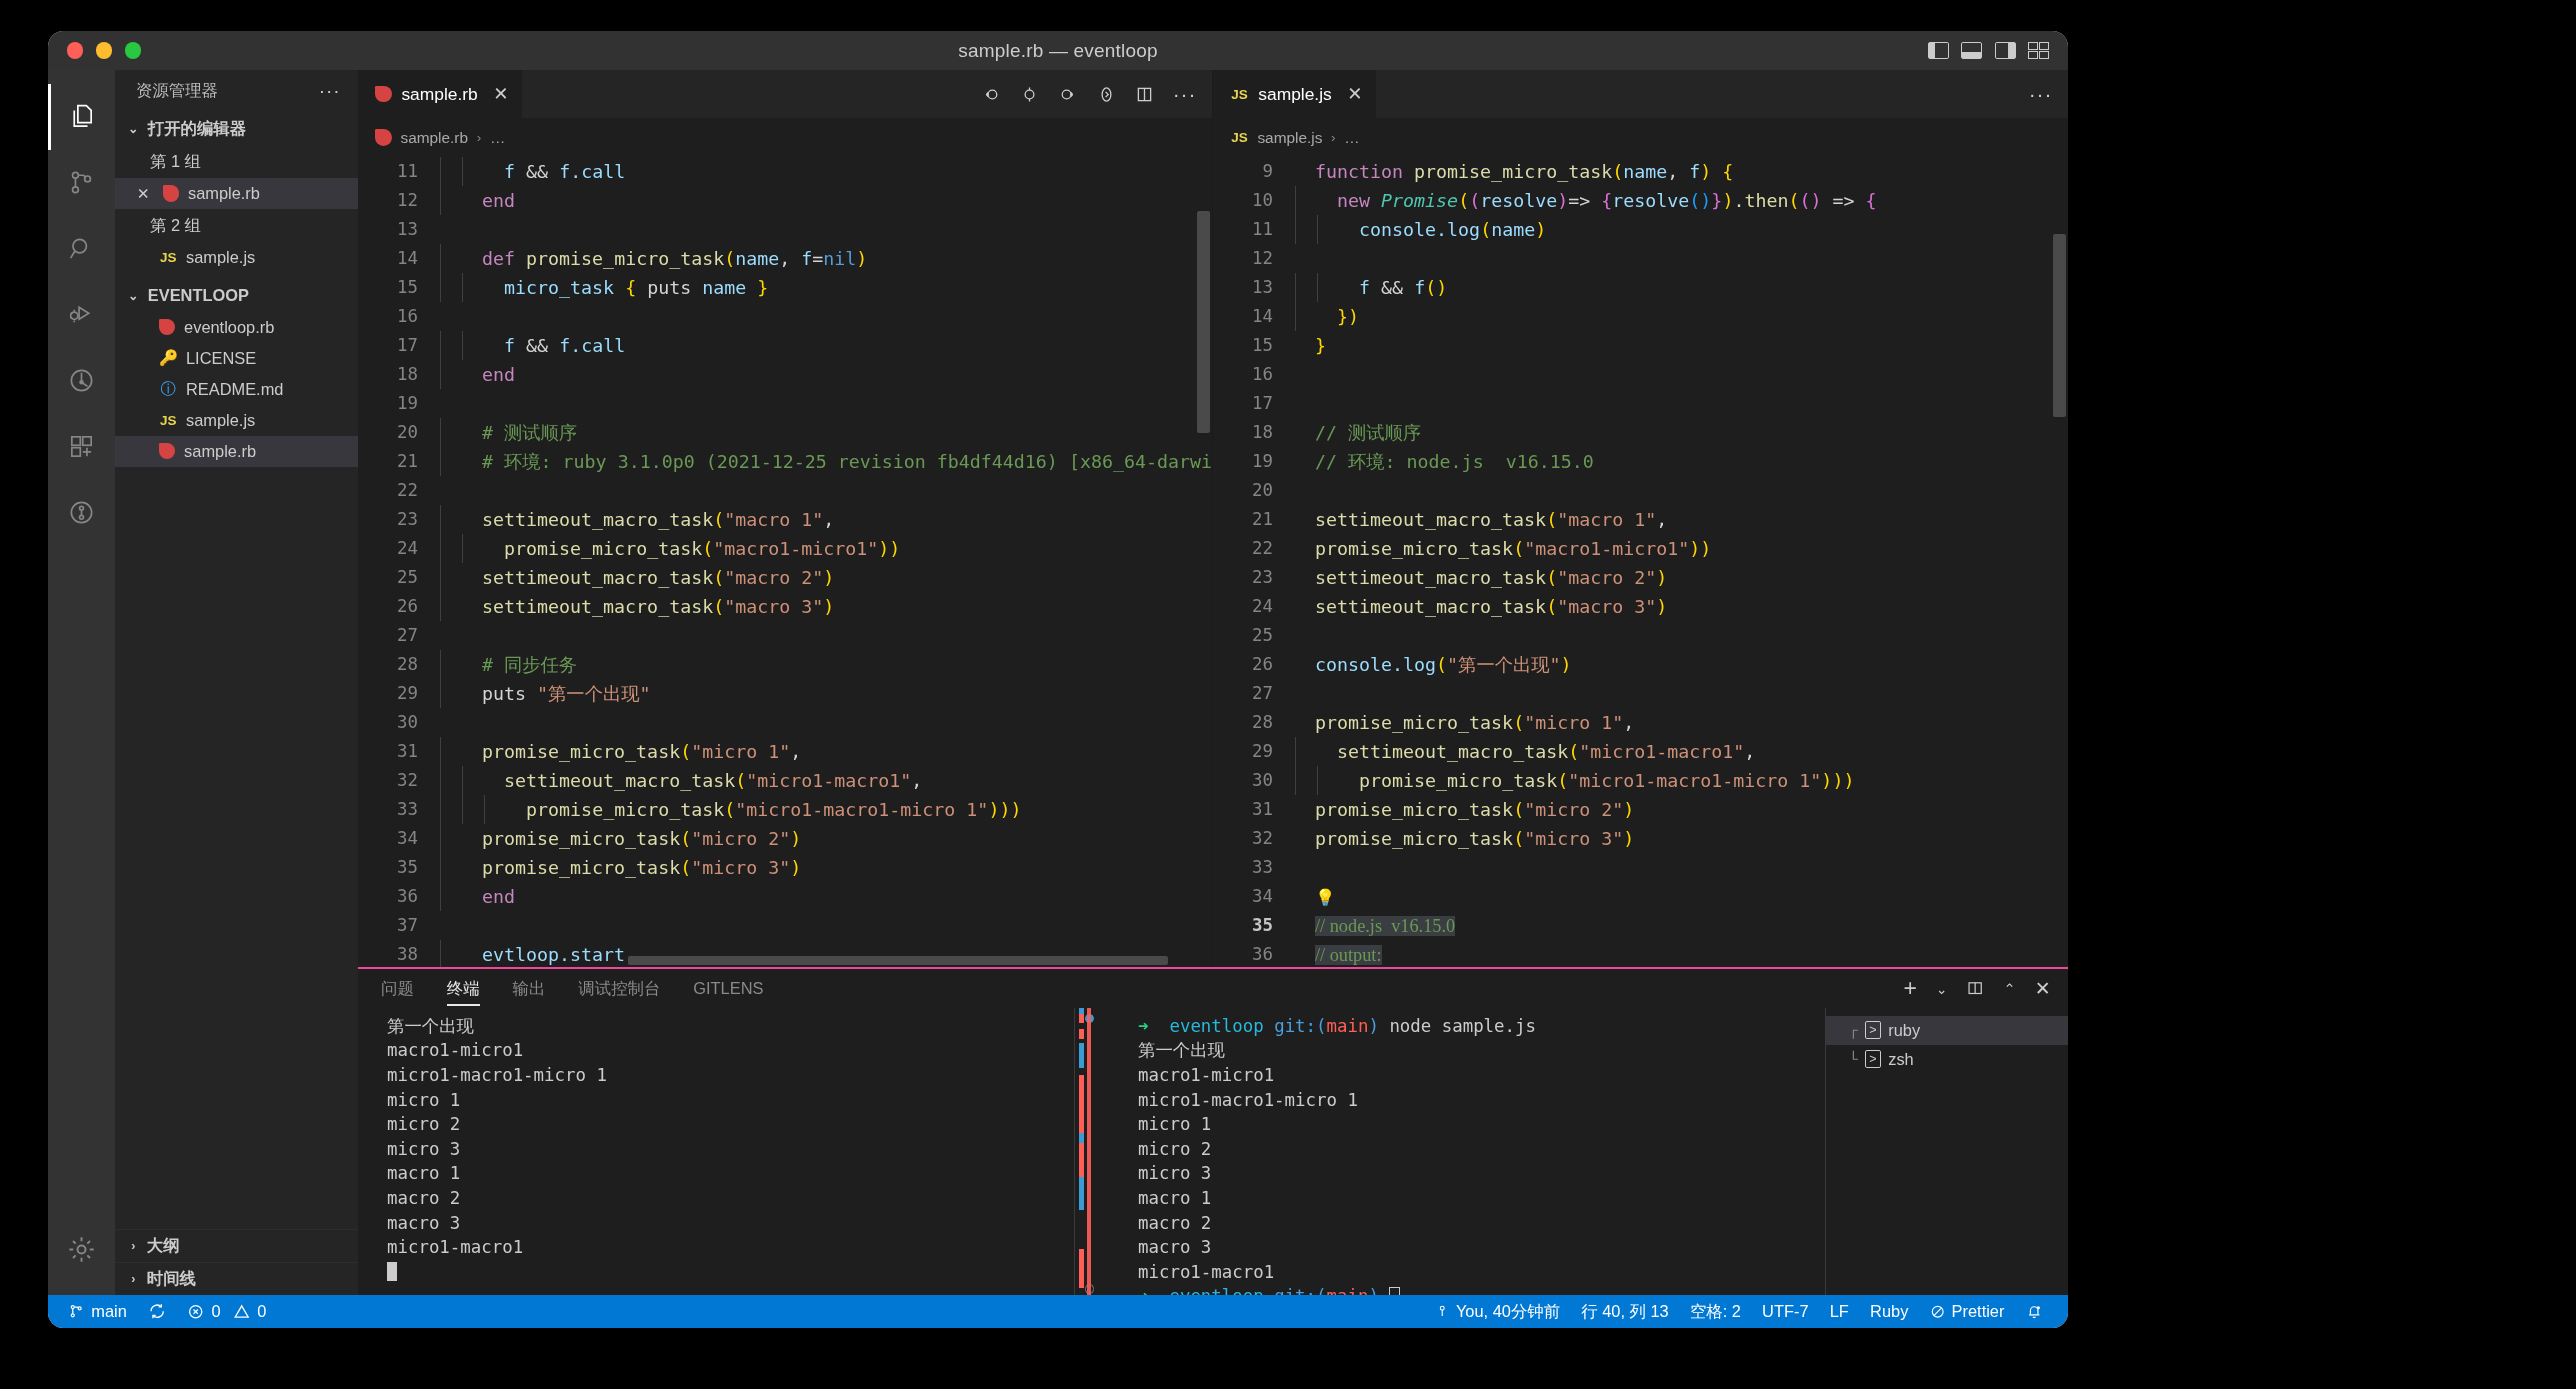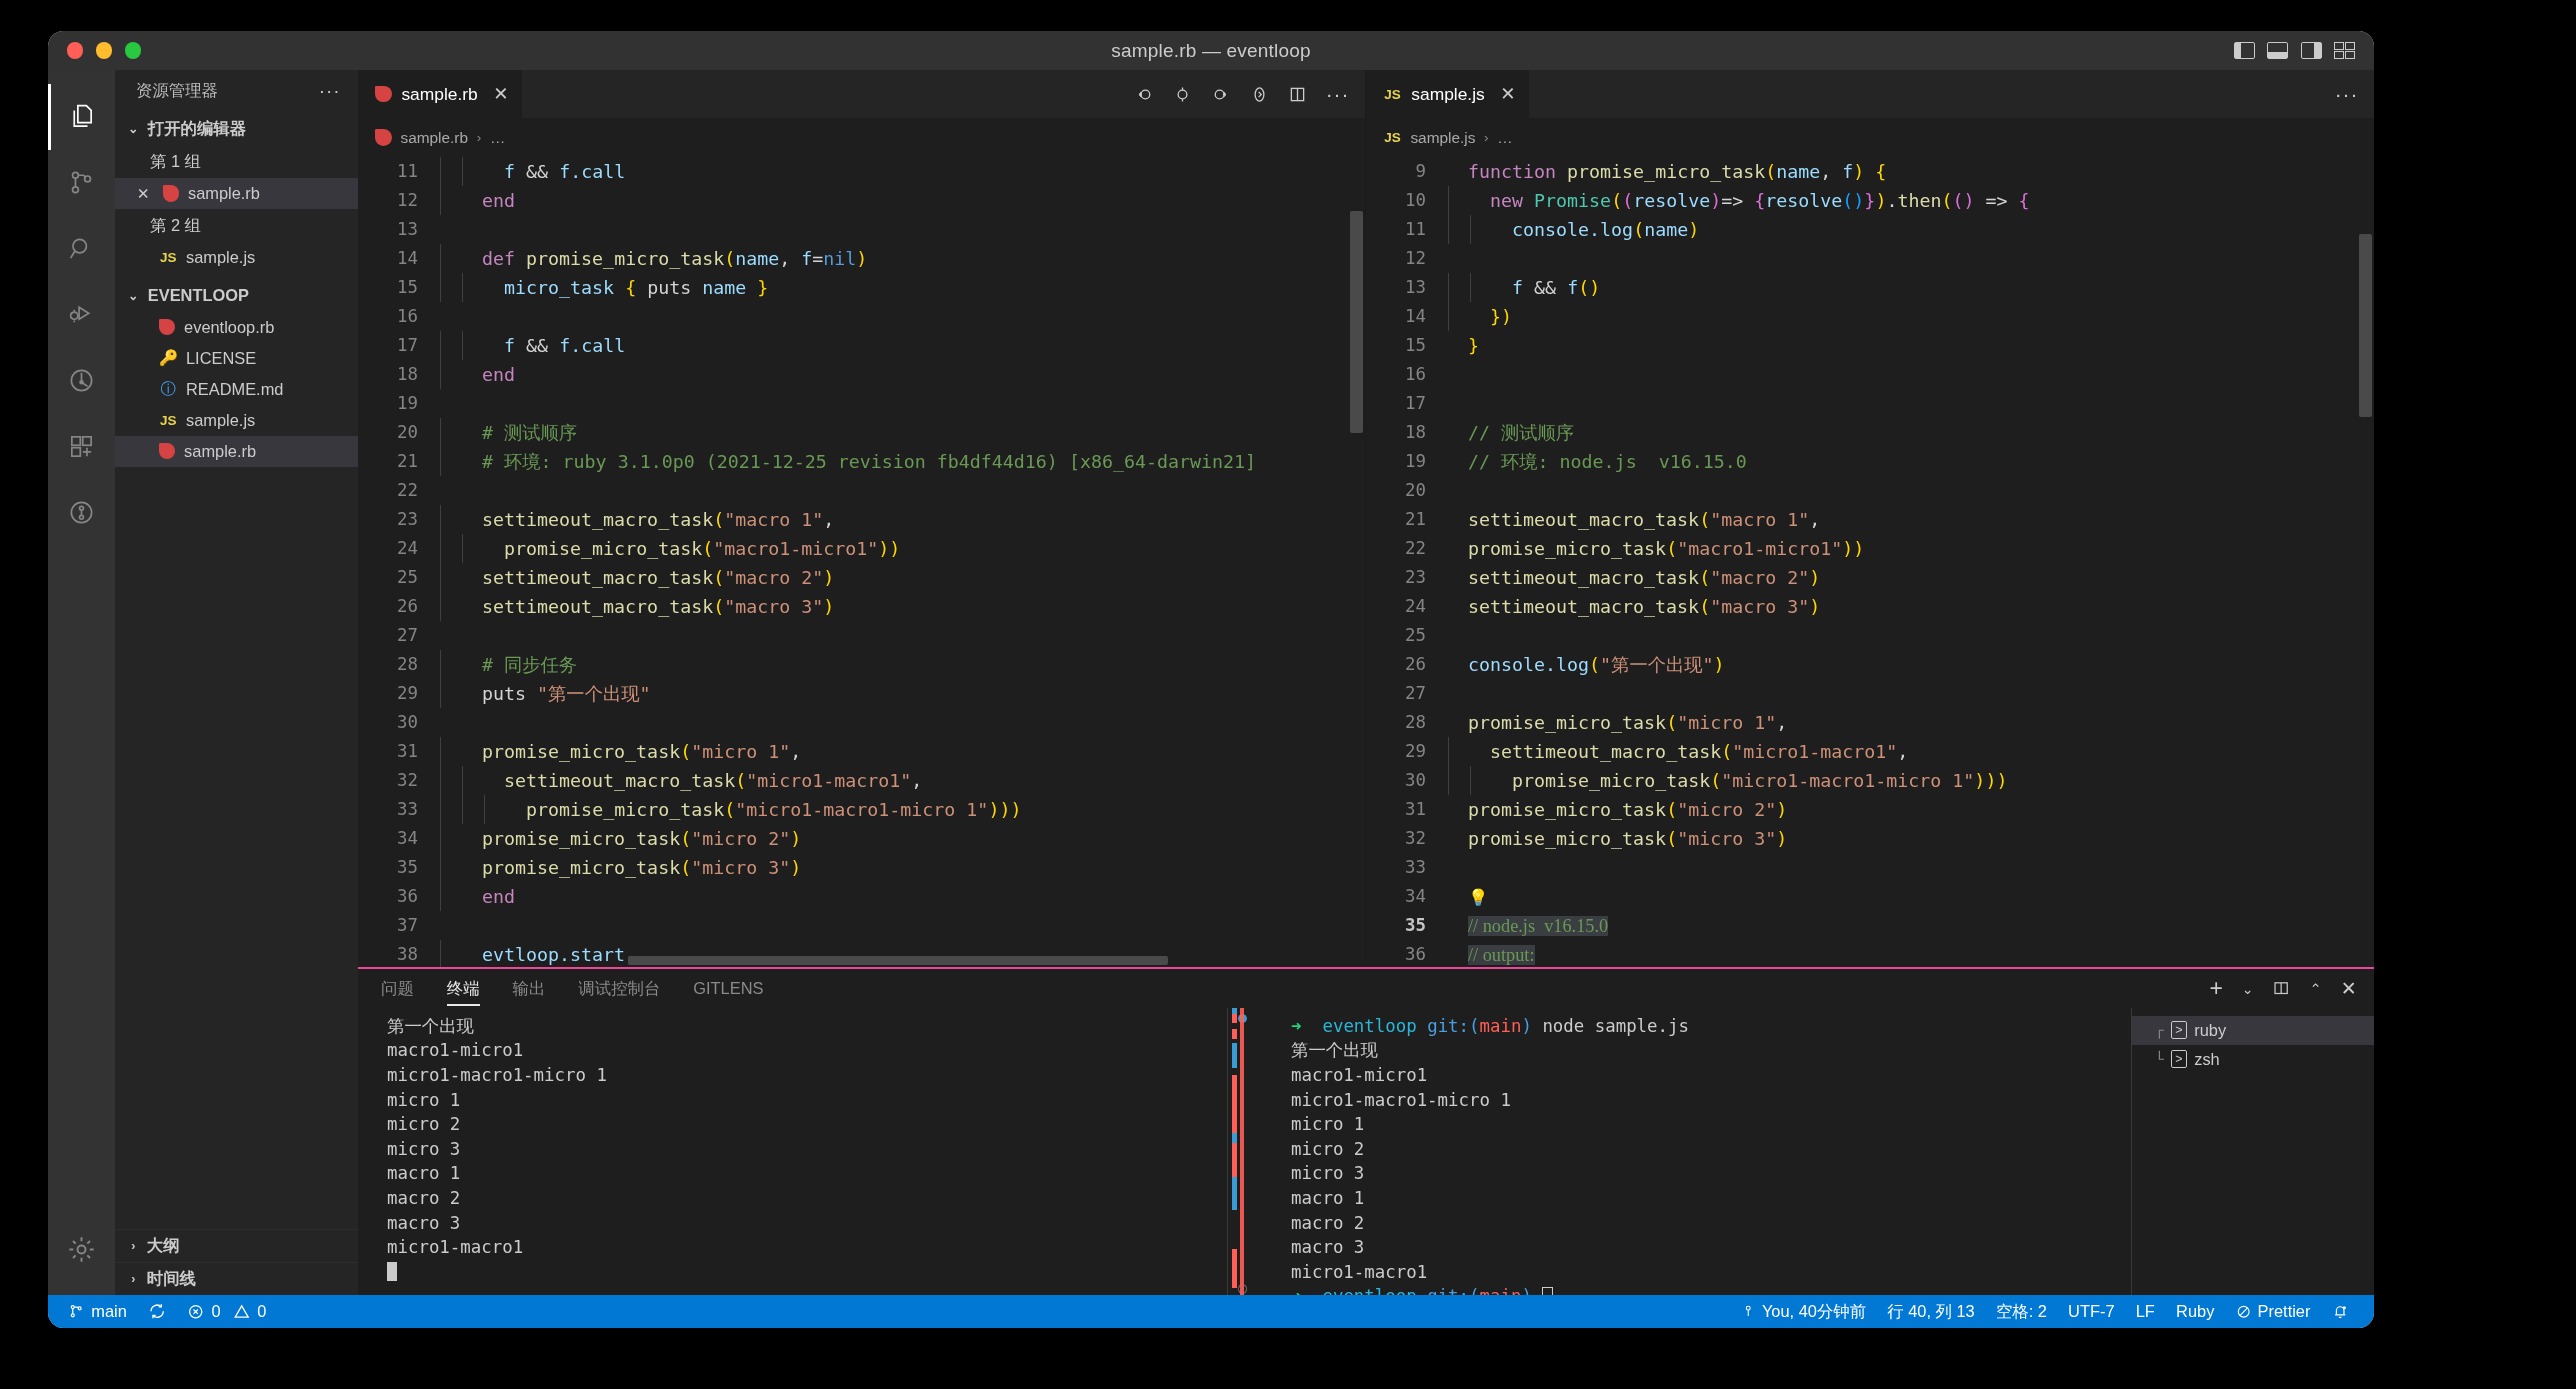--- a/index.html
+++ b/index.html
@@ -3,21 +3,21 @@
 <meta charset="utf-8">
 <style>
   * { box-sizing: border-box; margin:0; padding:0; }
   html,body{ background:#000; }
   body{
     width:2576px; height:1389px;
     font-family:"Liberation Sans", sans-serif;
     overflow:hidden;
   }
   .window{
-    position:absolute; left:48px; top:31px; width:2326px; height:1297px;
+    position:absolute; left:48px; top:31px; width:2020px; height:1297px;
     background:#e5e5e5; border-radius:15.4px; overflow:hidden;
     display:flex; flex-direction:column;
   }
   
   .titlebar{
     height:39px; background:#323233; flex:0 0 39px;
     display:flex; align-items:center; position:relative;
   }
   .traffic{ display:flex; gap:12.5px; padding-left:19px; }
   .tl{ width:16.4px; height:16.4px; border-radius:50%; }
@@ -118,21 +118,21 @@
     color:#858585; font-size:17.4px;
   }
   .ln.cur{ color:#c6c6c6; font-weight:bold; }
   .src{ padding-left:21px; position:relative; }
   .guide{ position:absolute; top:0; bottom:0; width:1px; background:#404040; }
 
   
   .kw{color:#c586c0;} .fn{color:#dcdcaa;} .var{color:#9cdcfe;}
   .str{color:#ce9178;} .cm{color:#6a9955;} .plain{color:#d4d4d4;}
   .p0{color:#ffd700;} .p1{color:#da70d6;} .p2{color:#179fff;}
-  .cls{color:#4ec9b0;} .ctl{color:#569cd6;} .op{color:#d4d4d4;}
+  .cls{color:#4ec9b0;font-style:italic;} .ctl{color:#569cd6;} .op{color:#d4d4d4;}
   .hl{ background:#3a3d41;font-family:Liberation Serif, serif; }
   .bulb{ color:#ffcc00; font-size:16.4px; }
 
   
   .vscroll{ position:absolute; right:1.9px; width:13.5px; background:#4a4a4a; border-radius:1.9px;}
   .hscroll{ position:absolute; left:270px; bottom:1.9px; height:9.6px; background:#4a4a4a; border-radius:1.9px;}
 
   
   .panel{ height:328px; flex:0 0 328px; background:#1e1e1e; border-top:2px solid #ec4899; display:flex; flex-direction:column;}
   .panel-head{ height:39px; display:flex; align-items:center; position:relative; padding-left:23px; }

